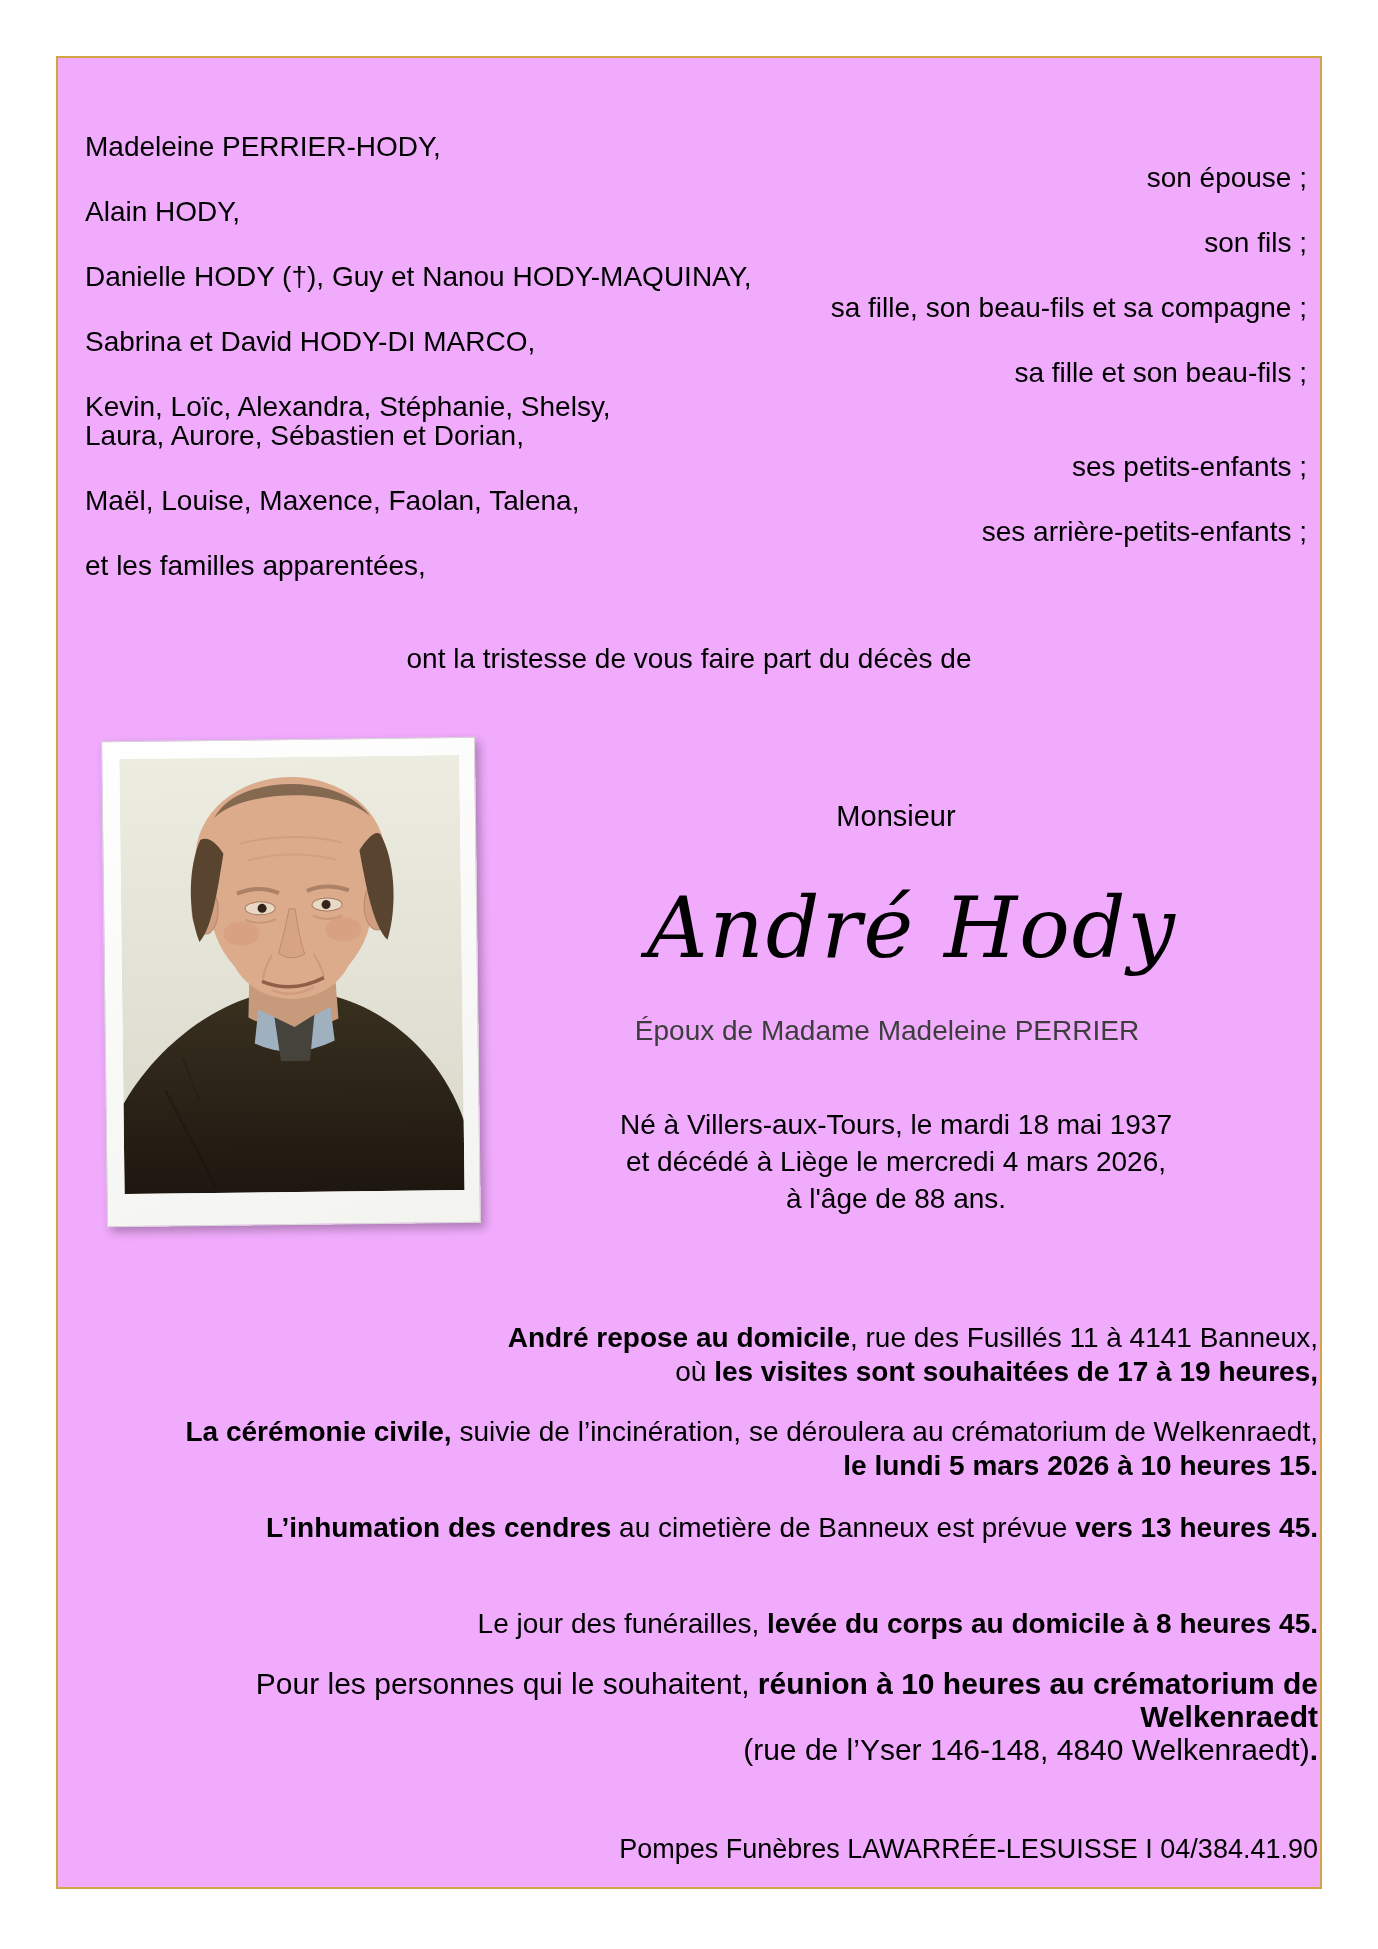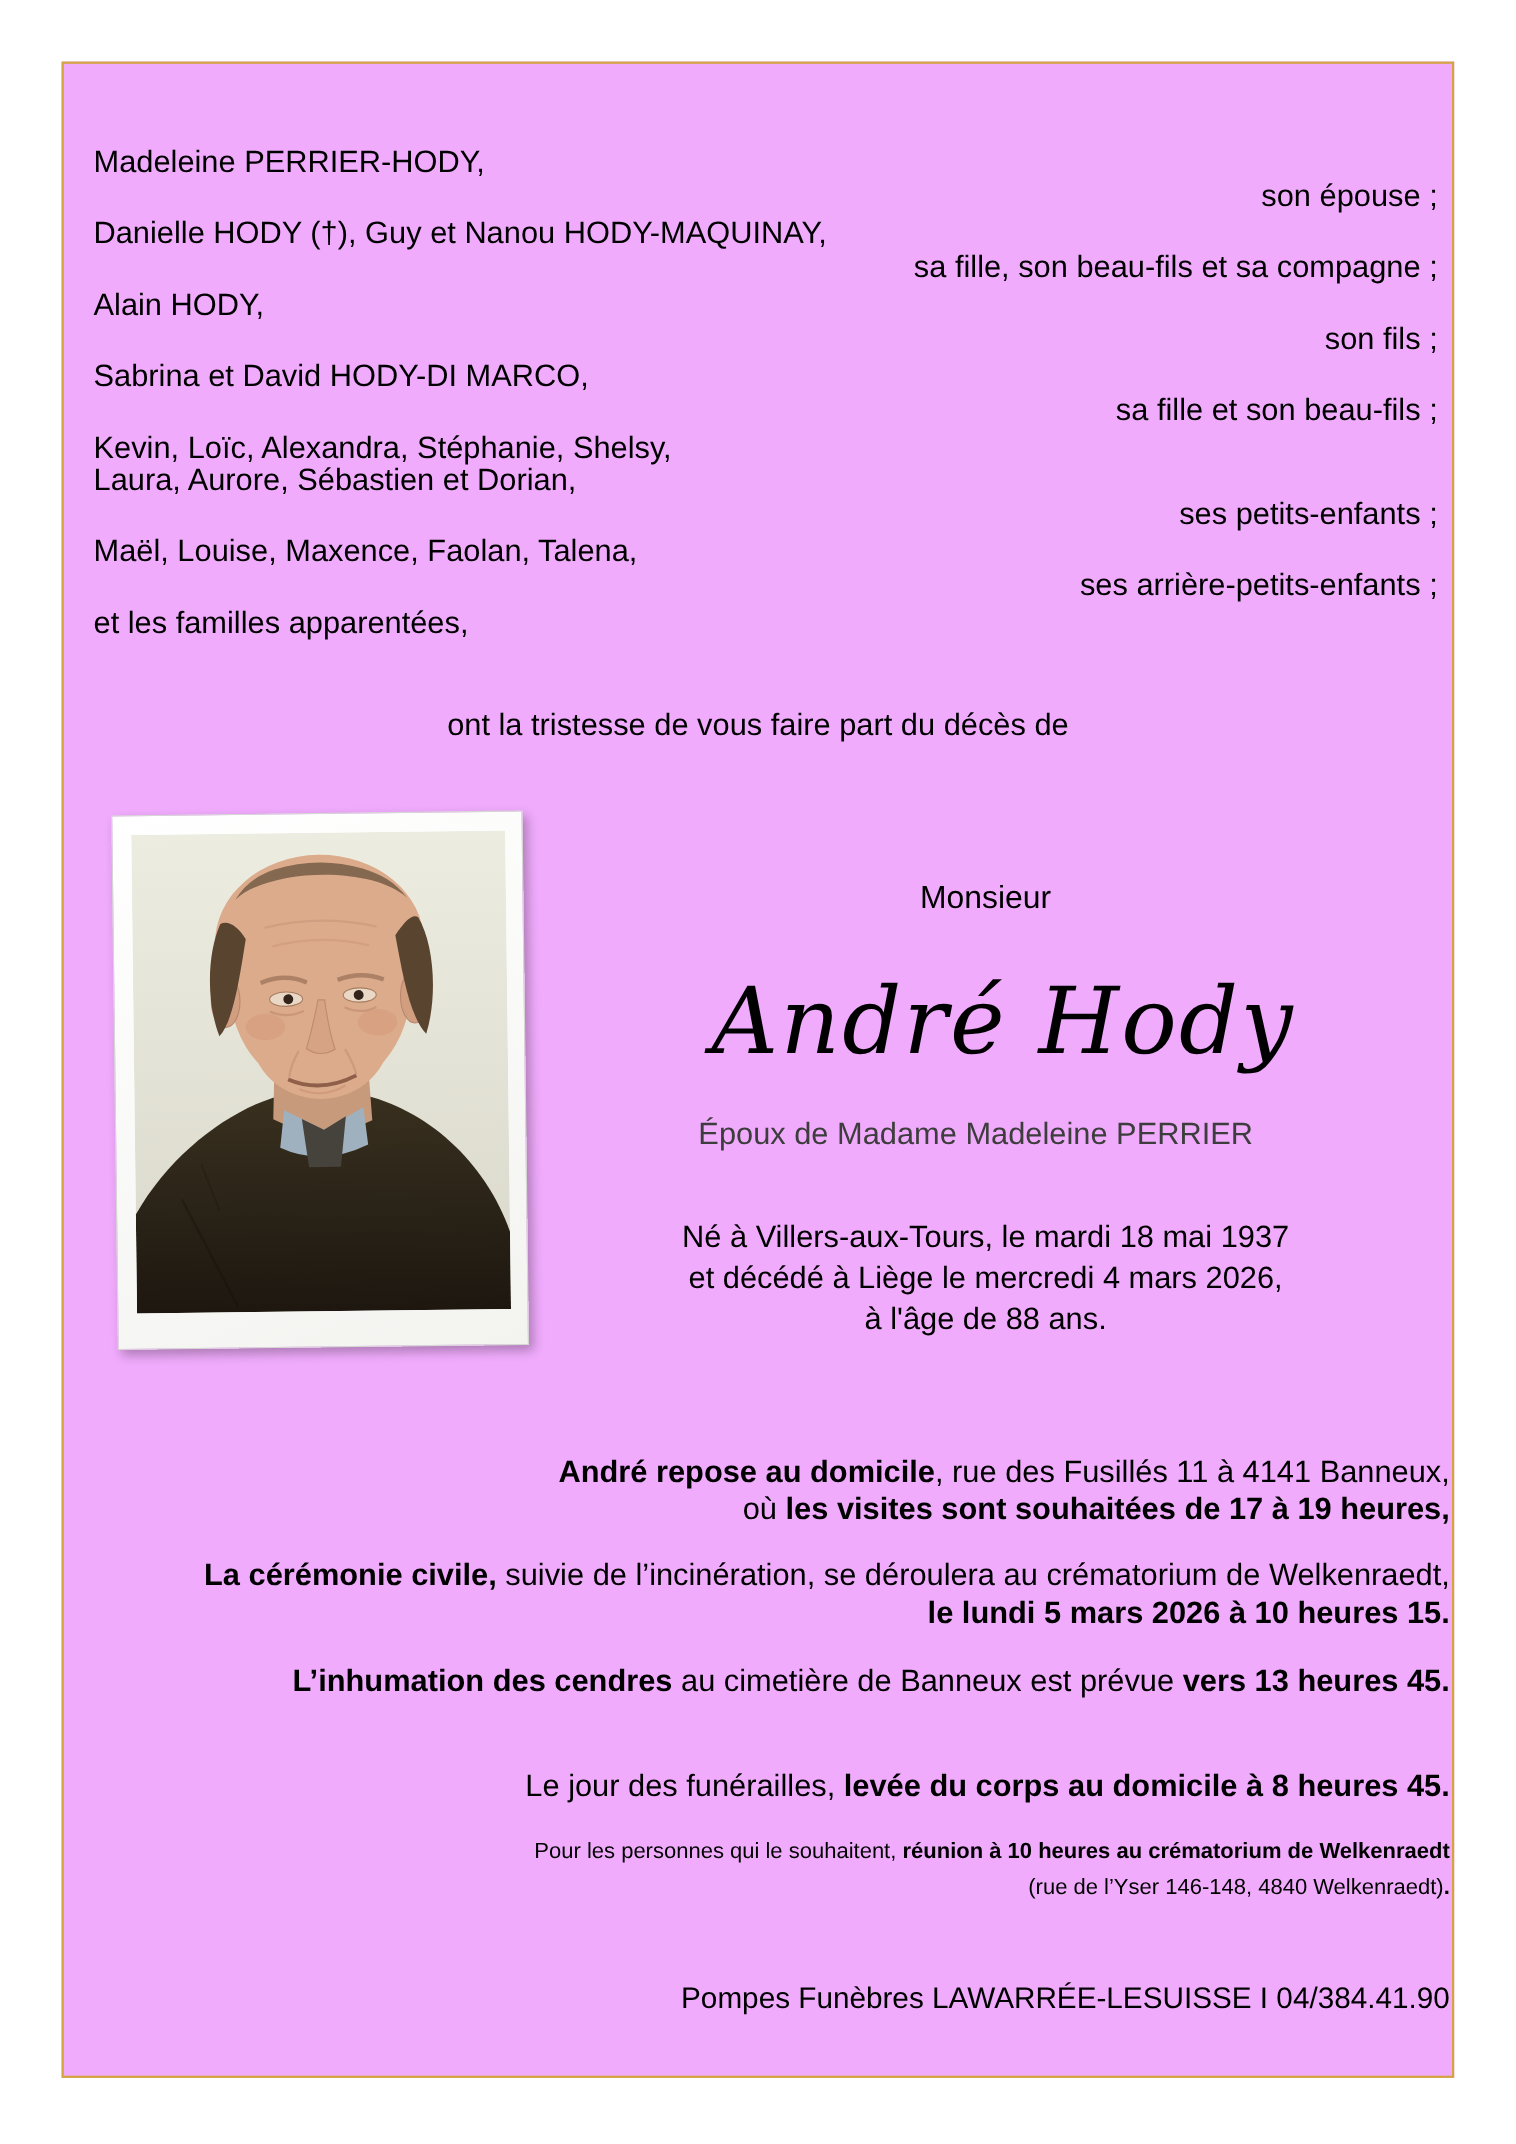--- a/index.html
+++ b/index.html
@@ -30,41 +30,41 @@
   .d-spouse{position:absolute;left:0;right:18px;top:957px;font-size:28px;color:#3d3d3d;}
   .d-life{position:absolute;left:0;right:0;top:1048px;font-size:28px;
           line-height:37px;white-space:pre-line;}
   
   .announce{position:absolute;left:16px;right:2px;top:1263px;text-align:right;
             font-size:28px;line-height:34px;}
   .announce .para{margin:0;}
   .p2{margin-top:26px !important;}
   .p3{margin-top:28px !important;}
   .p4{margin-top:62px !important;}
-  .p5{margin-top:26px !important;font-size:20px;line-height:33px;}
+  .p5{margin-top:26px !important;font-size:30px;line-height:33px;}
   .footer-line{margin-top:66px;font-size:27px;}
   .b{font-weight:bold;}
 </style>
 </head>
 <body>
 
 <div class="frame">
 
   <div class="family">
     <div>
       <div class="fam-names">Madeleine PERRIER-HODY,</div>
       <div class="fam-relation">son épouse ;</div>
     </div>
     <div>
+      <div class="fam-names">Alain HODY,</div>
+      <div class="fam-relation">son fils ;</div>
+    </div>
+    <div>
       <div class="fam-names">Danielle HODY (†), Guy et Nanou HODY-MAQUINAY,</div>
       <div class="fam-relation">sa fille, son beau-fils et sa compagne ;</div>
-    </div>
-    <div>
-      <div class="fam-names">Alain HODY,</div>
-      <div class="fam-relation">son fils ;</div>
     </div>
     <div>
       <div class="fam-names">Sabrina et David HODY-DI MARCO,</div>
       <div class="fam-relation">sa fille et son beau-fils ;</div>
     </div>
     <div>
       <div class="fam-names">Kevin, Loïc, Alexandra, Stéphanie, Shelsy,
 Laura, Aurore, Sébastien et Dorian,</div>
       <div class="fam-relation">ses petits-enfants ;</div>
     </div>

